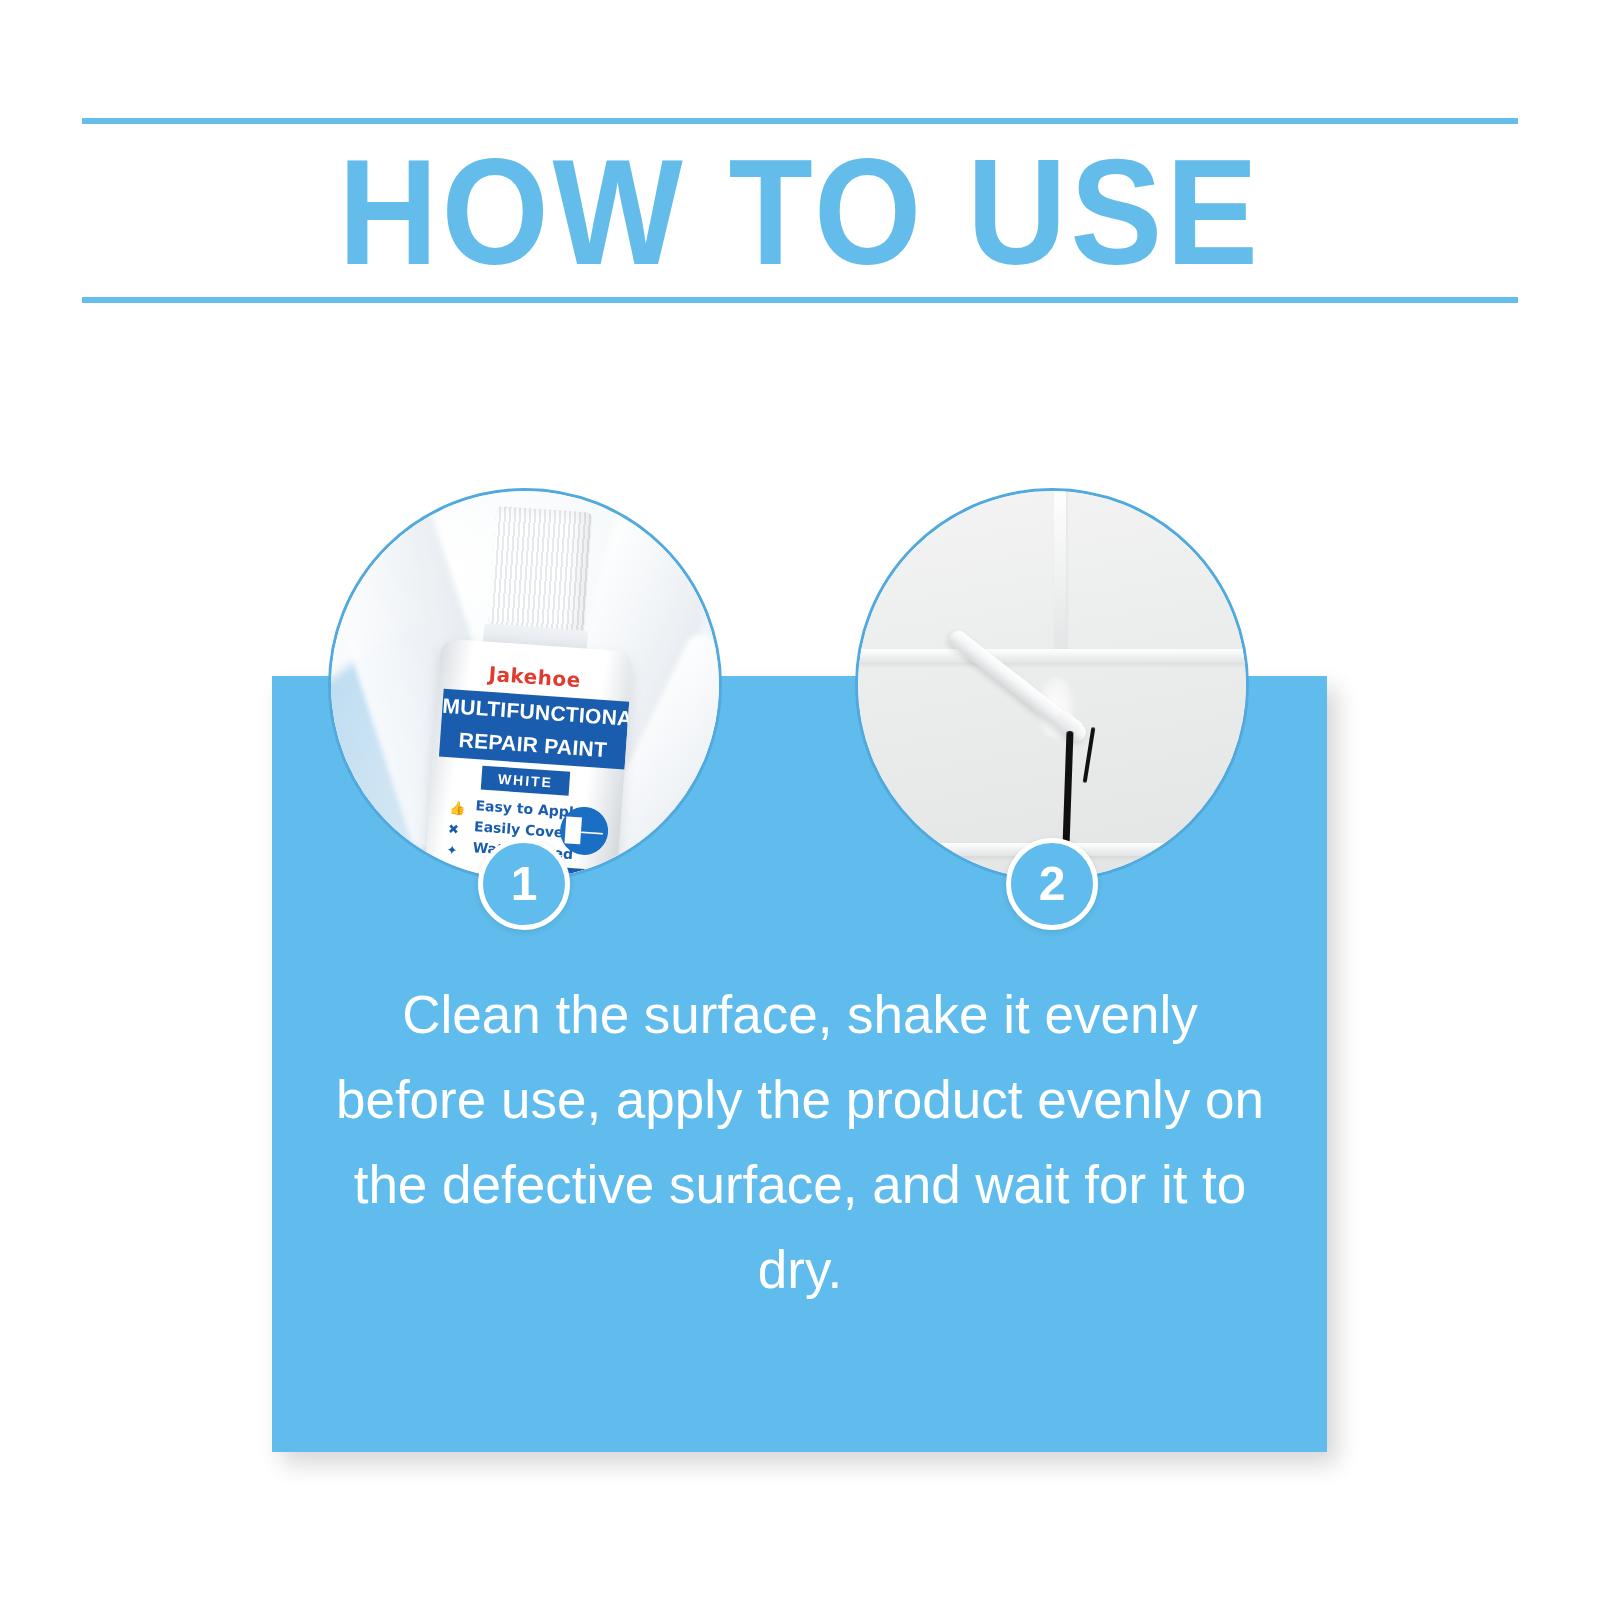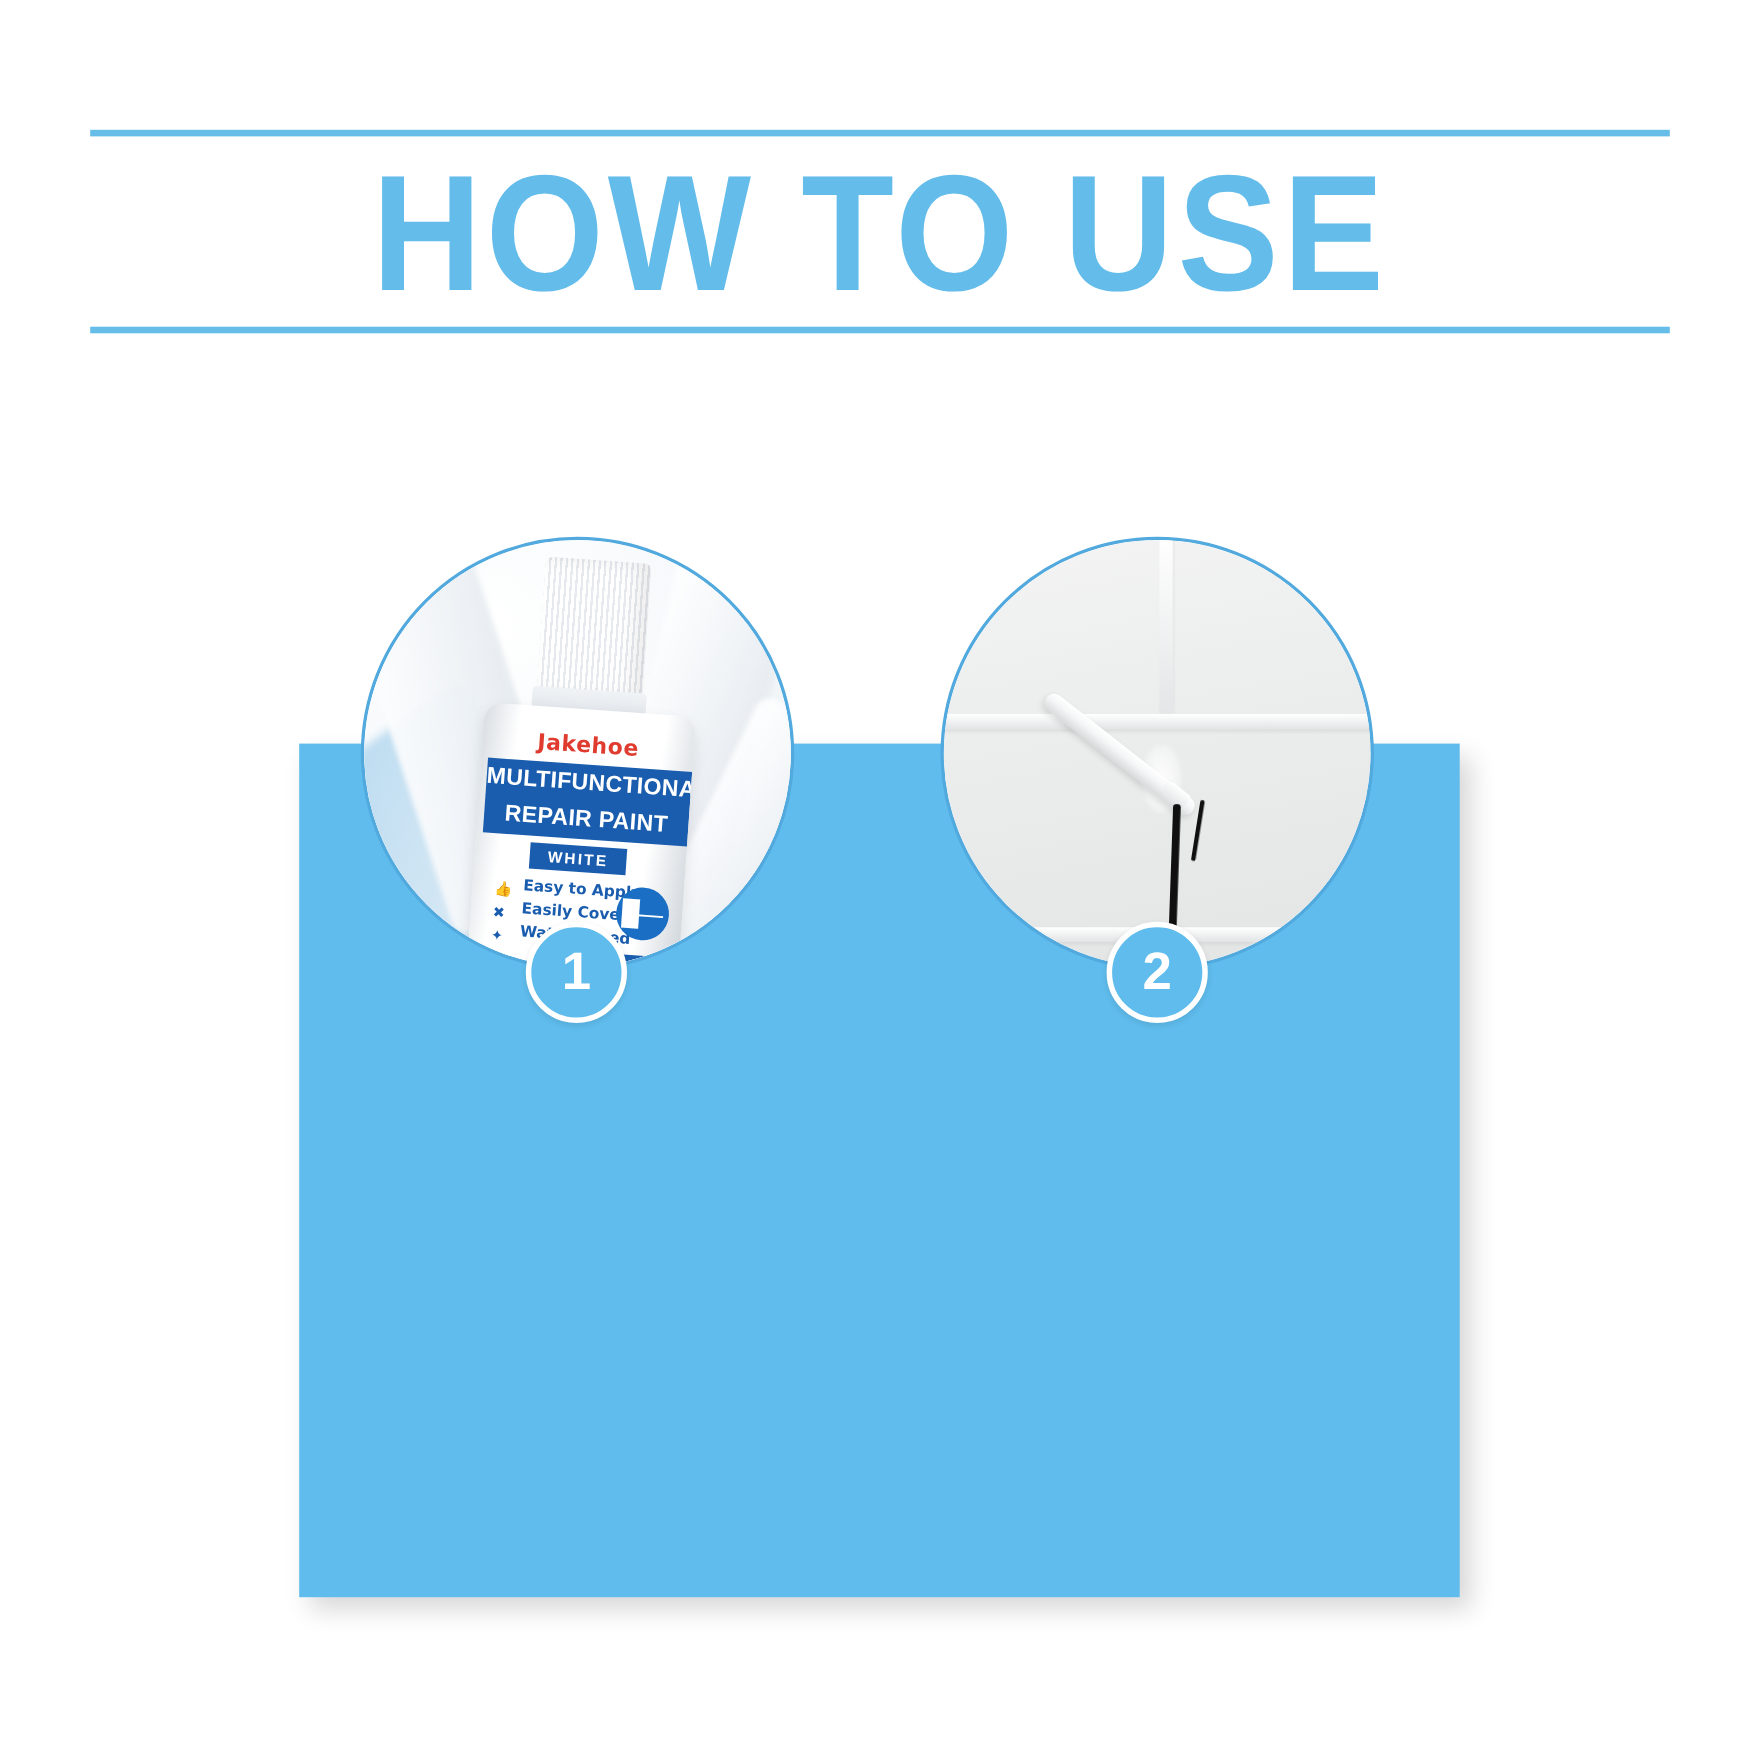--- a/index.html
+++ b/index.html
@@ -412,14 +412,15 @@
         <div class="applicator-tip"></div>
         <div class="scratch-main"></div>
         <div class="scratch-small"></div>
       </div>
     </div>
   </div>
 
   <div id="step-badge-1" class="step-badge">1</div>
   <div id="step-badge-2" class="step-badge">2</div>
 
+  <div id="instruction-text">Clean the surface, shake it evenly before use, apply the product evenly on the defective surface, and wait for it to dry.</div>
 
 </div>
 
 </body></html>

